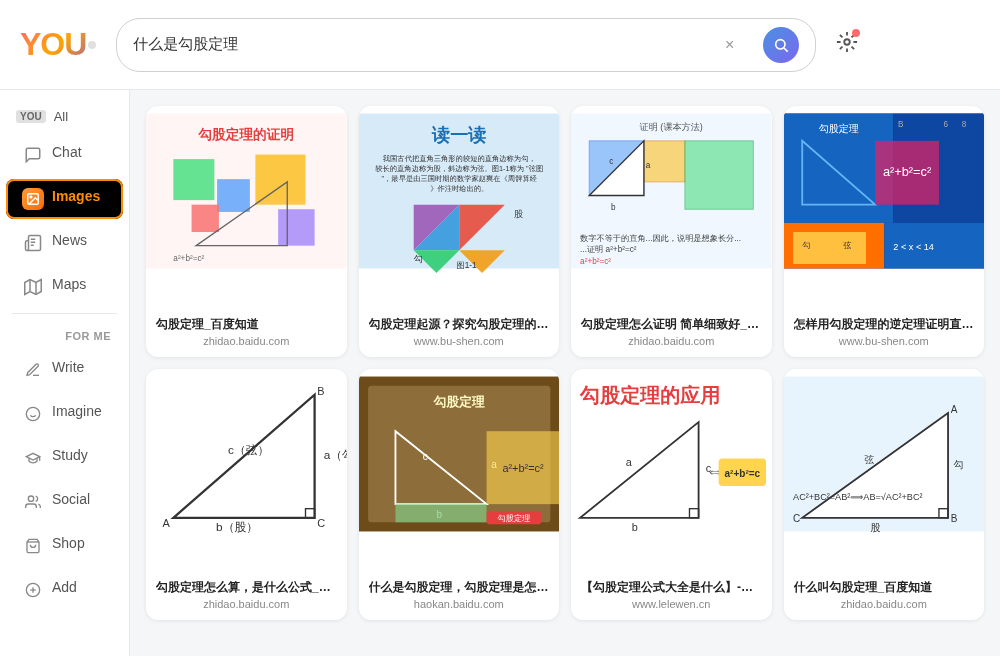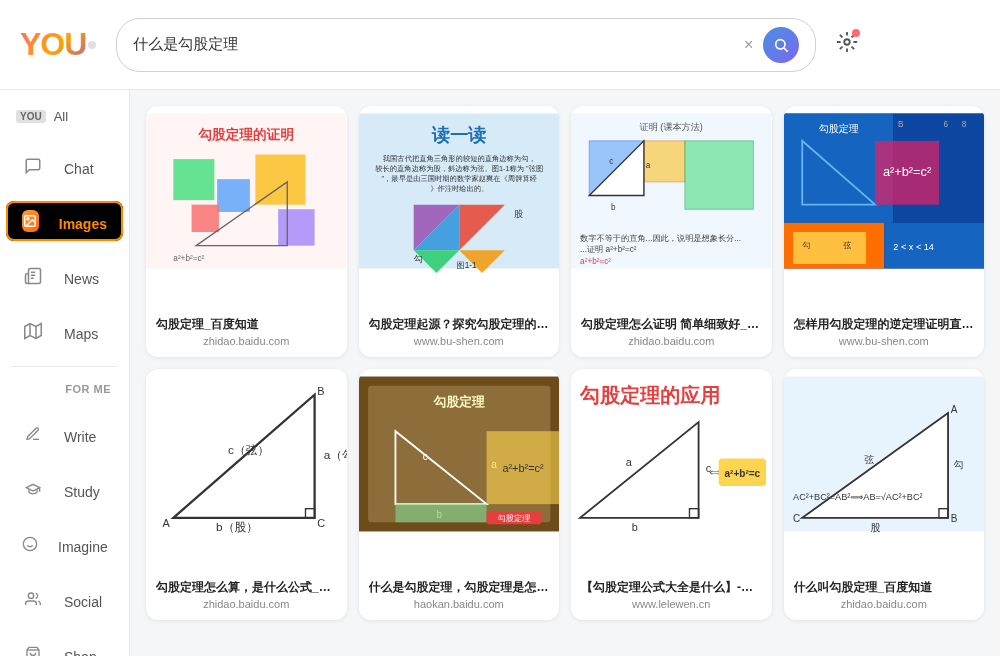--- a/index.html
+++ b/index.html
@@ -45,21 +45,21 @@
     }
     .search-bar {
       flex: 1;
       max-width: 700px;
       display: flex;
       align-items: center;
       border: 1.5px solid #d0d0d0;
       border-radius: 24px;
       padding: 8px 16px;
       background: white;
-      gap: 4px;
+      gap: 23px;
     }
     .search-input {
       flex: 1;
       border: none;
       outline: none;
       font-size: 15px;
       color: #333;
       background: transparent;
     }
     .search-clear {
@@ -109,28 +109,28 @@
     
     .sidebar {
       width: 130px;
       background: white;
       padding: 12px 0;
       border-right: 1px solid #e8e8e8;
       overflow-y: auto;
     }
     .sidebar-item {
       display: flex;
-      align-items: flex-end;
-      gap: 20px;
+      align-items: flex-start;
+      gap: 8px;
       padding: 9px 16px;
       cursor: pointer;
       font-size: 14px;
       color: #555;
       border-radius: 8px;
-      margin: 15px 6px;
+      margin: 4px 6px;
       transition: background 0.15s;
     }
     .sidebar-item.active {
       background: #000000;
       color: #ff8c00;
       font-weight: 600;
       outline: 2px solid #ff8c00;
       outline-offset: -2px;
     }
     .sidebar-item .icon {
@@ -318,37 +318,37 @@
           <path d="M16.5 3.5a2.121 2.121 0 0 1 3 3L7 19l-4 1 1-4L16.5 3.5z"></path>
         </svg>
       </span>
       <span>Write</span>
     </div>
 
 
     <div class="sidebar-item">
       <span class="icon">
         <svg width="16" height="16" viewBox="0 0 24 24" fill="none" stroke="#888" stroke-width="2">
-          <path d="M22 10v6M2 10l10-5 10 5-10 5z"></path>
-          <path d="M6 12v5c3 3 9 3 12 0v-5"></path>
-        </svg>
-      </span>
-      <span>Study</span>
-    </div>
-
-    <div class="sidebar-item">
-      <span class="icon">
-        <svg width="16" height="16" viewBox="0 0 24 24" fill="none" stroke="#888" stroke-width="2">
           <circle cx="12" cy="12" r="10"></circle>
           <path d="M8 14s1.5 2 4 2 4-2 4-2"></path>
           <line x1="9" y1="9" x2="9.01" y2="9"></line>
           <line x1="15" y1="9" x2="15.01" y2="9"></line>
         </svg>
       </span>
       <span>Imagine</span>
+    </div>
+
+    <div class="sidebar-item">
+      <span class="icon">
+        <svg width="16" height="16" viewBox="0 0 24 24" fill="none" stroke="#888" stroke-width="2">
+          <path d="M22 10v6M2 10l10-5 10 5-10 5z"></path>
+          <path d="M6 12v5c3 3 9 3 12 0v-5"></path>
+        </svg>
+      </span>
+      <span>Study</span>
     </div>
 
     <div class="sidebar-item">
       <span class="icon">
         <svg width="16" height="16" viewBox="0 0 24 24" fill="none" stroke="#888" stroke-width="2">
           <path d="M17 21v-2a4 4 0 0 0-4-4H5a4 4 0 0 0-4 4v2"></path>
           <circle cx="9" cy="7" r="4"></circle>
           <path d="M23 21v-2a4 4 0 0 0-3-3.87"></path>
           <path d="M16 3.13a4 4 0 0 1 0 7.75"></path>
         </svg>

